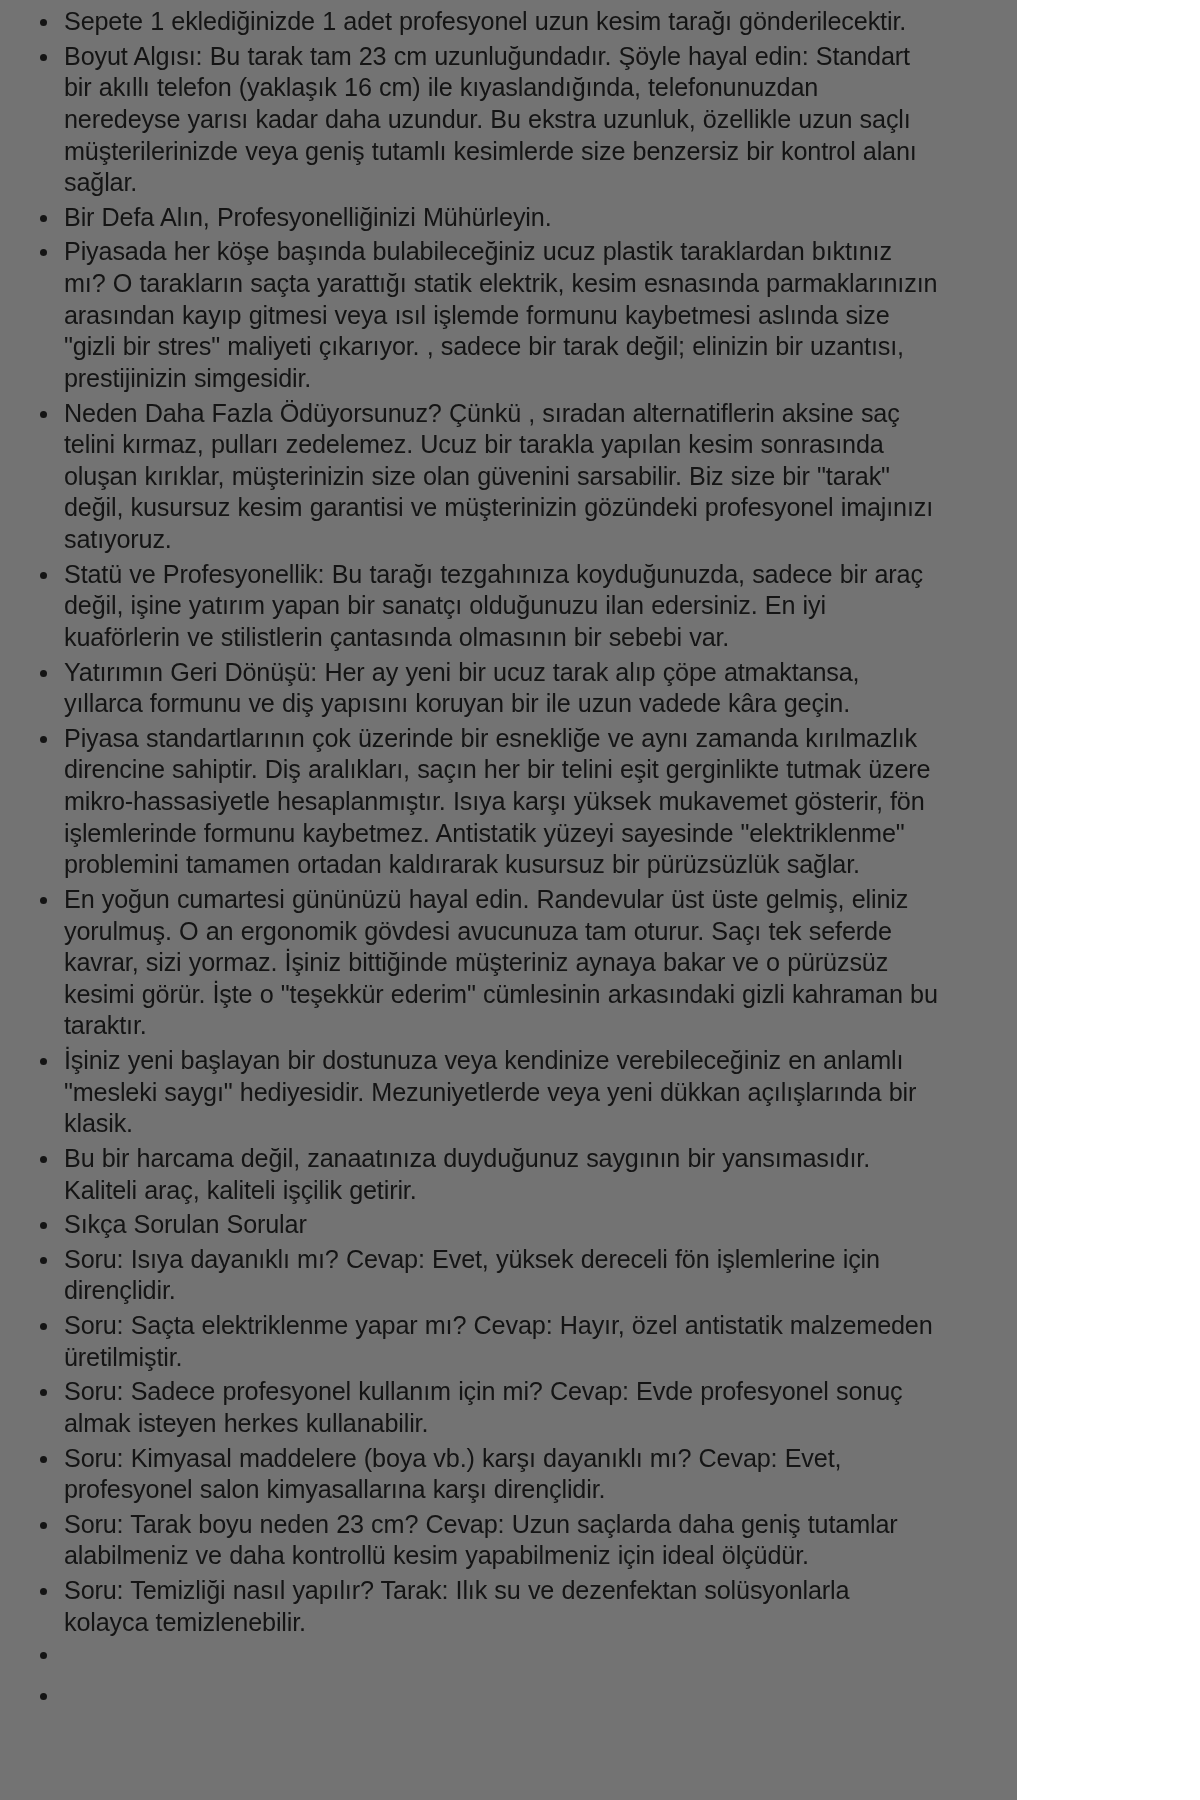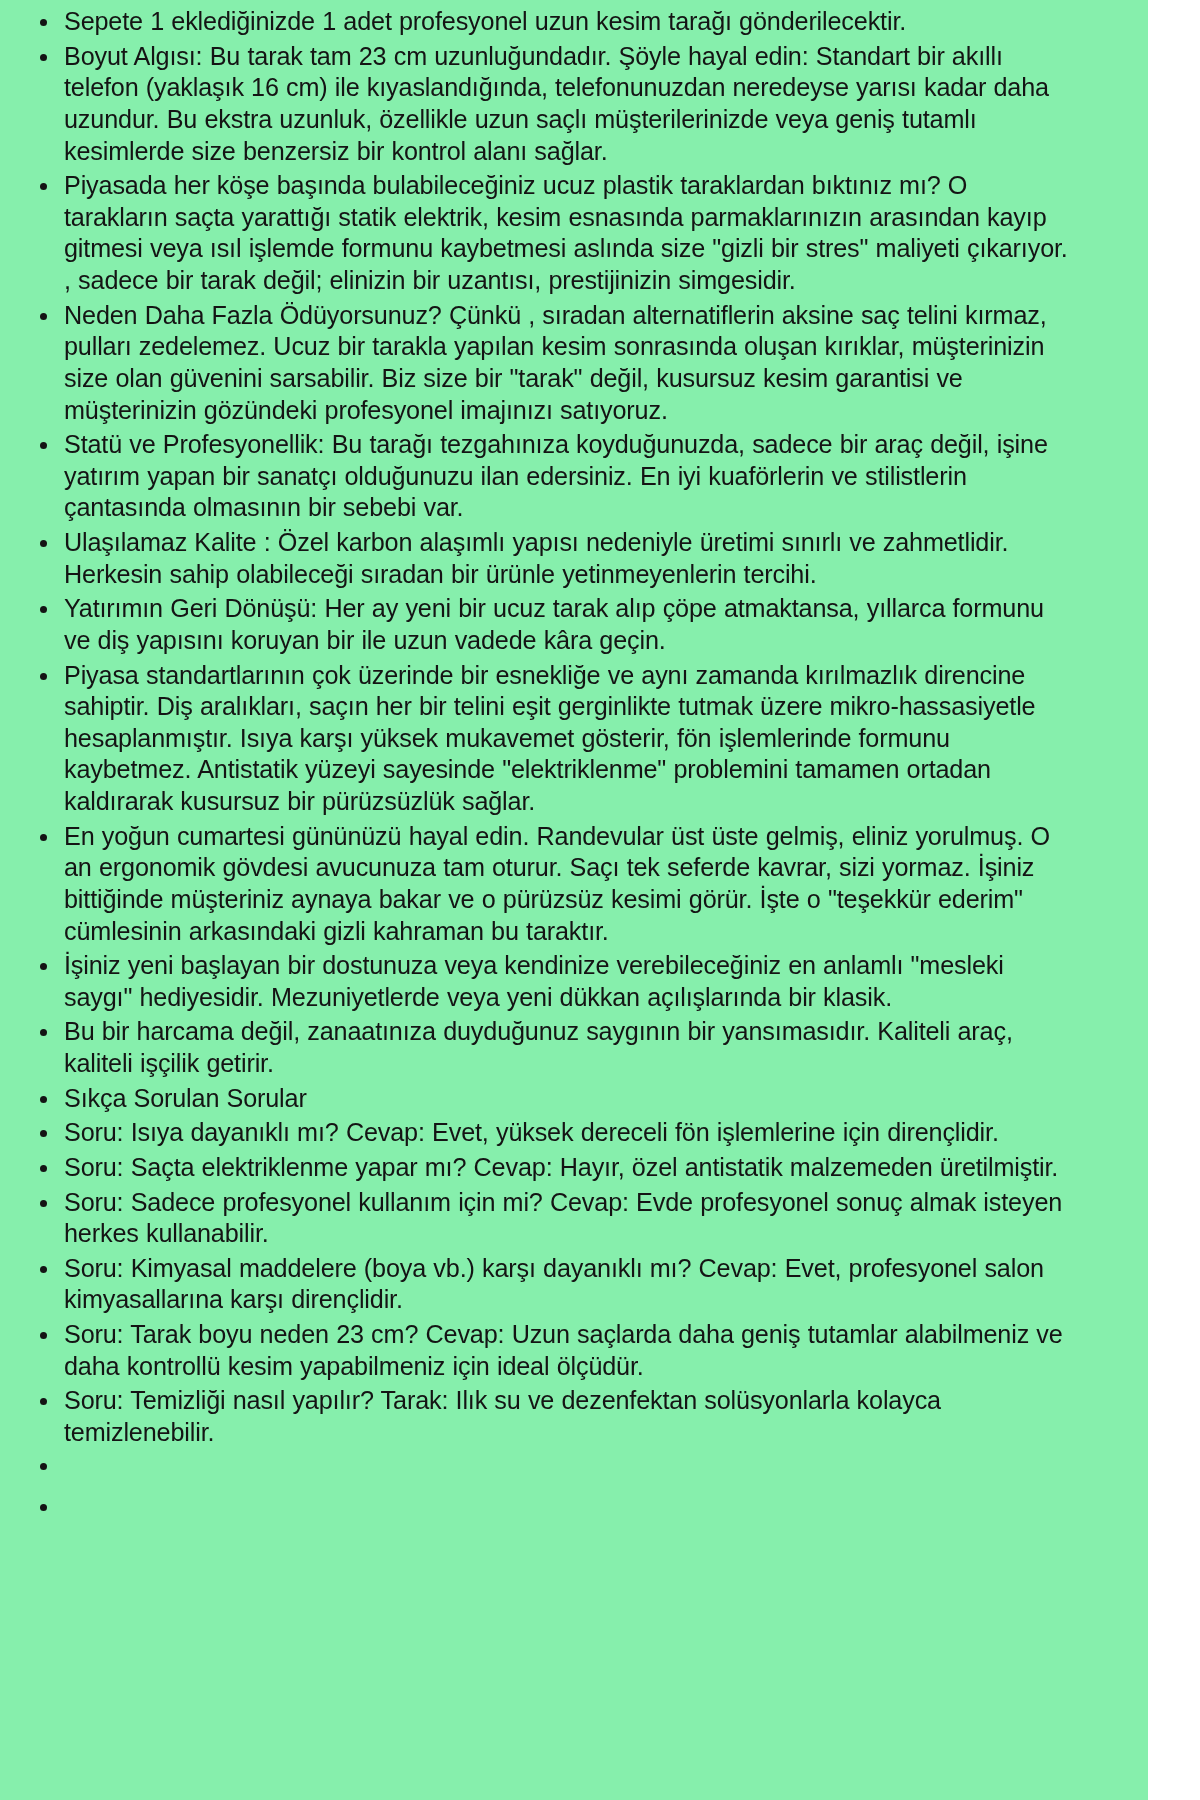--- a/index.html
+++ b/index.html
@@ -10,24 +10,24 @@
   }
   body {
     width: 1200px;
     height: 1800px;
     font-family: "Liberation Sans", "DejaVu Sans", sans-serif;
     color: #111111;
     overflow: hidden;
   }
   #doc {
     box-sizing: border-box;
-    width: 1148px;
+    width: 1017px;
     height: 1800px;
     padding: 6px 78px 0 22px;
-    background: #86efac;
+    background: #737373;
   }
   ul.bullets {
     list-style: none;
     margin: 0;
     padding: 0;
   }
   ul.bullets > li {
     position: relative;
     padding-left: 42px;
     margin: 0 0 3px 0;
@@ -56,24 +56,24 @@
     top: 11px;
   }
 </style>
 </head>
 <body>
 
 <div id="doc">
   <ul class="bullets">
       <li class="">Sepete 1 eklediğinizde 1 adet profesyonel uzun kesim tarağı gönderilecektir.</li>
       <li class="">Boyut Algısı: Bu tarak tam 23 cm uzunluğundadır. Şöyle hayal edin: Standart bir akıllı telefon (yaklaşık 16 cm) ile kıyaslandığında, telefonunuzdan neredeyse yarısı kadar daha uzundur. Bu ekstra uzunluk, özellikle uzun saçlı müşterilerinizde veya geniş tutamlı kesimlerde size benzersiz bir kontrol alanı sağlar.</li>
+      <li class="">Bir Defa Alın, Profesyonelliğinizi Mühürleyin.</li>
       <li class="">Piyasada her köşe başında bulabileceğiniz ucuz plastik taraklardan bıktınız mı? O tarakların saçta yarattığı statik elektrik, kesim esnasında parmaklarınızın arasından kayıp gitmesi veya ısıl işlemde formunu kaybetmesi aslında size "gizli bir stres" maliyeti çıkarıyor. , sadece bir tarak değil; elinizin bir uzantısı, prestijinizin simgesidir.</li>
       <li class="">Neden Daha Fazla Ödüyorsunuz? Çünkü , sıradan alternatiflerin aksine saç telini kırmaz, pulları zedelemez. Ucuz bir tarakla yapılan kesim sonrasında oluşan kırıklar, müşterinizin size olan güvenini sarsabilir. Biz size bir "tarak" değil, kusursuz kesim garantisi ve müşterinizin gözündeki profesyonel imajınızı satıyoruz.</li>
       <li class="">Statü ve Profesyonellik: Bu tarağı tezgahınıza koyduğunuzda, sadece bir araç değil, işine yatırım yapan bir sanatçı olduğunuzu ilan edersiniz. En iyi kuaförlerin ve stilistlerin çantasında olmasının bir sebebi var.</li>
-      <li class="">Ulaşılamaz Kalite : Özel karbon alaşımlı yapısı nedeniyle üretimi sınırlı ve zahmetlidir. Herkesin sahip olabileceği sıradan bir ürünle yetinmeyenlerin tercihi.</li>
       <li class="">Yatırımın Geri Dönüşü: Her ay yeni bir ucuz tarak alıp çöpe atmaktansa, yıllarca formunu ve diş yapısını koruyan bir ile uzun vadede kâra geçin.</li>
       <li class="">Piyasa standartlarının çok üzerinde bir esnekliğe ve aynı zamanda kırılmazlık direncine sahiptir. Diş aralıkları, saçın her bir telini eşit gerginlikte tutmak üzere mikro-hassasiyetle hesaplanmıştır. Isıya karşı yüksek mukavemet gösterir, fön işlemlerinde formunu kaybetmez. Antistatik yüzeyi sayesinde "elektriklenme" problemini tamamen ortadan kaldırarak kusursuz bir pürüzsüzlük sağlar.</li>
       <li class="">En yoğun cumartesi gününüzü hayal edin. Randevular üst üste gelmiş, eliniz yorulmuş. O an ergonomik gövdesi avucunuza tam oturur. Saçı tek seferde kavrar, sizi yormaz. İşiniz bittiğinde müşteriniz aynaya bakar ve o pürüzsüz kesimi görür. İşte o "teşekkür ederim" cümlesinin arkasındaki gizli kahraman bu taraktır.</li>
       <li class="">İşiniz yeni başlayan bir dostunuza veya kendinize verebileceğiniz en anlamlı "mesleki saygı" hediyesidir. Mezuniyetlerde veya yeni dükkan açılışlarında bir klasik.</li>
       <li class=""> Bu bir harcama değil, zanaatınıza duyduğunuz saygının bir yansımasıdır. Kaliteli araç, kaliteli işçilik getirir.</li>
       <li class="">Sıkça Sorulan Sorular</li>
       <li class="">Soru: Isıya dayanıklı mı? Cevap: Evet, yüksek dereceli fön işlemlerine için dirençlidir.</li>
       <li class="">Soru: Saçta elektriklenme yapar mı? Cevap: Hayır, özel antistatik malzemeden üretilmiştir.</li>
       <li class="">Soru: Sadece profesyonel kullanım için mi? Cevap: Evde profesyonel sonuç almak isteyen herkes kullanabilir.</li>
       <li class="">Soru: Kimyasal maddelere (boya vb.) karşı dayanıklı mı? Cevap: Evet, profesyonel salon kimyasallarına karşı dirençlidir.</li>

